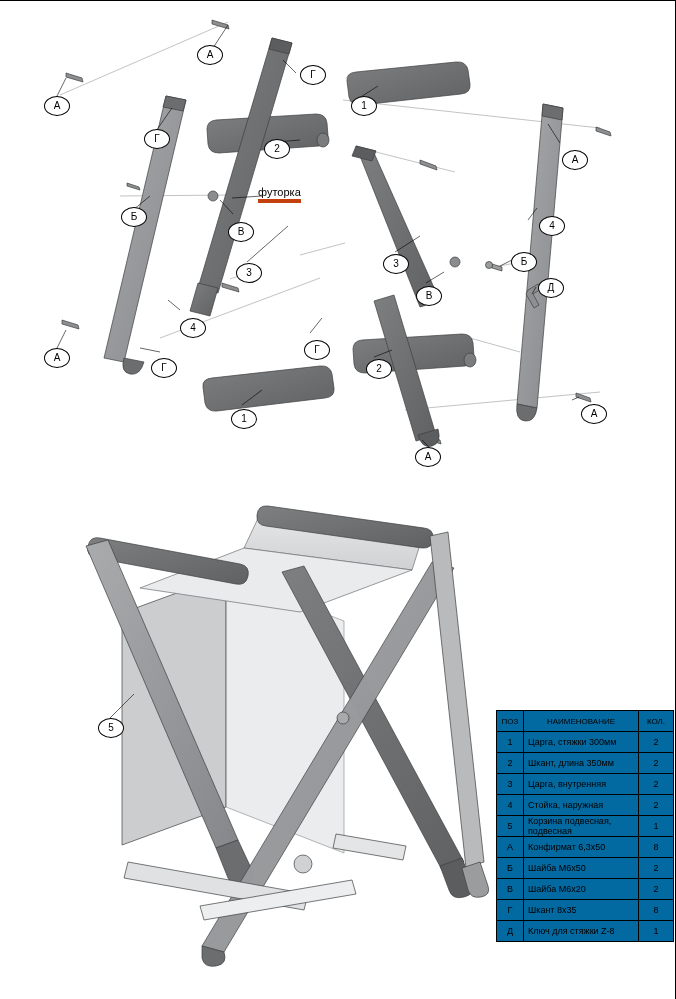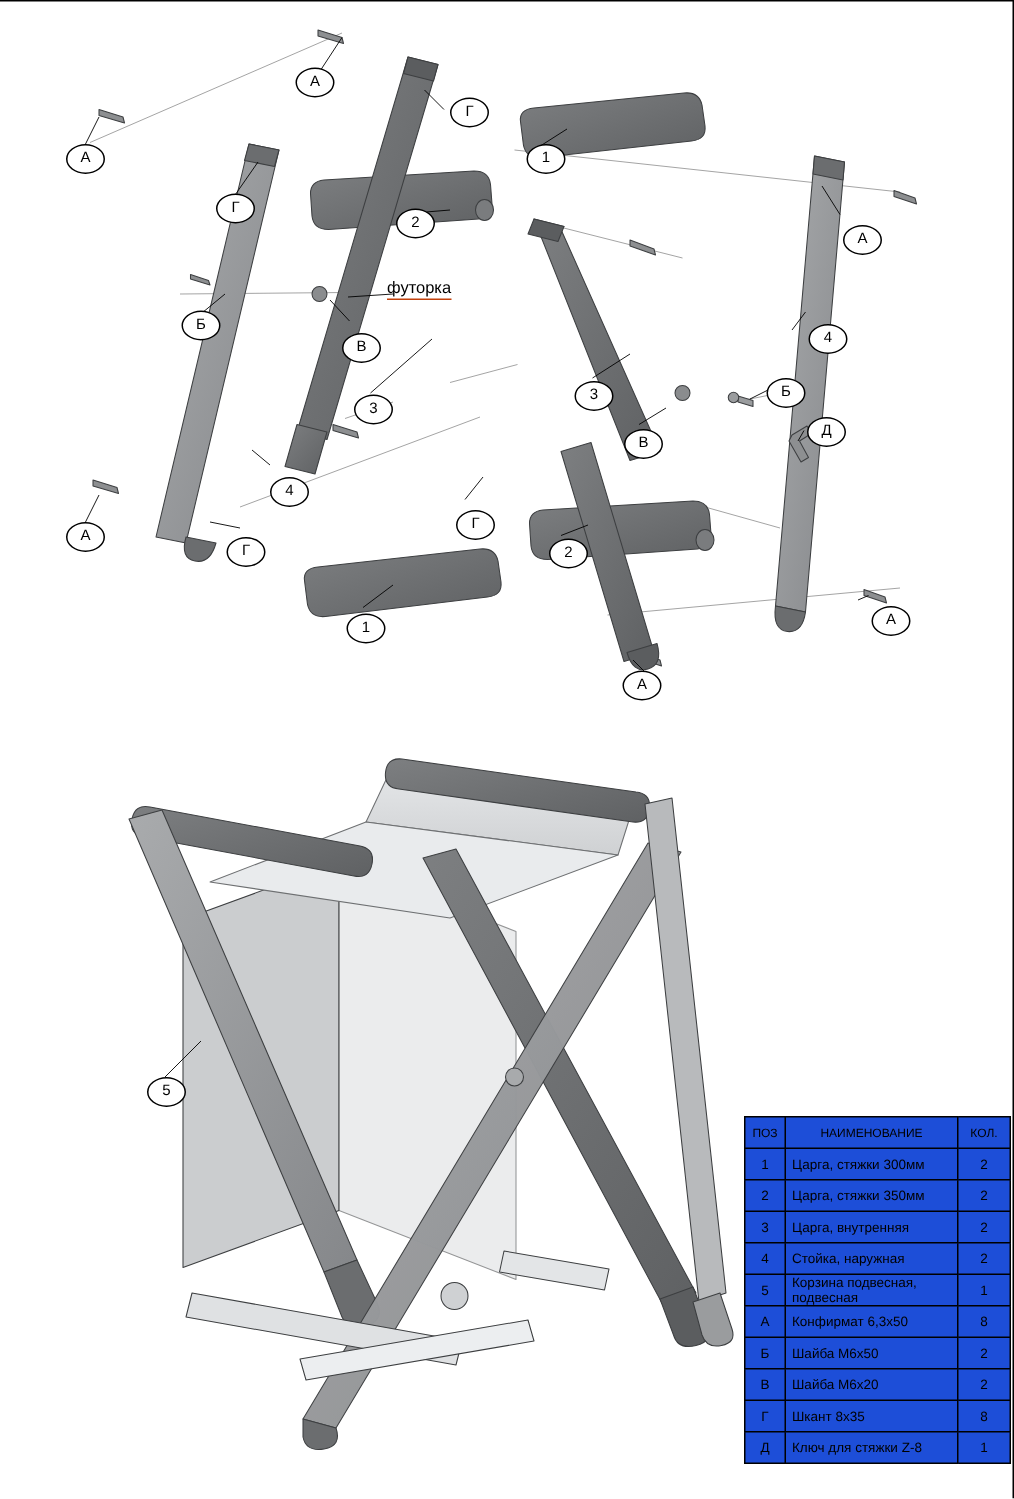--- a/index.html
+++ b/index.html
@@ -10,25 +10,25 @@
   .border-top{position:absolute;right:0;top:0;width:676px;height:1px;background:#000;}
 
   svg.art{position:absolute;left:0;top:0;width:676px;height:999px;overflow:visible;}
 
   
   .balloon{position:absolute;width:24px;height:18px;border:1px solid #000;
            border-radius:50%/50%;background:#fff;
            display:flex;align-items:center;justify-content:center;
            font-size:10px;line-height:1;}
   .lbl{position:absolute;font-size:11px;}
-  .lbl.under{border-bottom:1px solid #c2410c;padding-bottom:1px;}
+  .lbl.under{border-bottom:4px solid #c2410c;padding-bottom:1px;}
 
   
-  .bom{position:absolute;left:496px;top:744px;width:178px;
-       border-collapse:collapse;font-size:9px;background:#1d4ed8;}
+  .bom{position:absolute;left:496px;top:710px;width:178px;
+       border-collapse:collapse;font-size:9px;background:#0369a1;}
   .bom td,.bom th{border:1px solid #000;height:20px;padding:0 4px;
        font-weight:normal;text-align:left;}
   .bom .c-pos{width:18px;text-align:center;}
   .bom .c-qty{width:26px;text-align:center;}
   .bom thead td{text-align:center;font-size:8px;}
   .bom thead td.nm{text-align:center;}
 </style>
 </head>
 <body>
 
@@ -230,21 +230,21 @@
       </tr>
     </thead>
     <tbody>
       <tr>
         <td class="c-pos">1</td>
         <td>Царга, стяжки 300мм</td>
         <td class="c-qty">2</td>
       </tr>
       <tr>
         <td class="c-pos">2</td>
-        <td>Царга, стяжки 350мм</td>
+        <td>Шкант, длина 350мм</td>
         <td class="c-qty">2</td>
       </tr>
       <tr>
         <td class="c-pos">3</td>
         <td>Царга, внутренняя</td>
         <td class="c-qty">2</td>
       </tr>
       <tr>
         <td class="c-pos">4</td>
         <td>Стойка, наружная</td>

